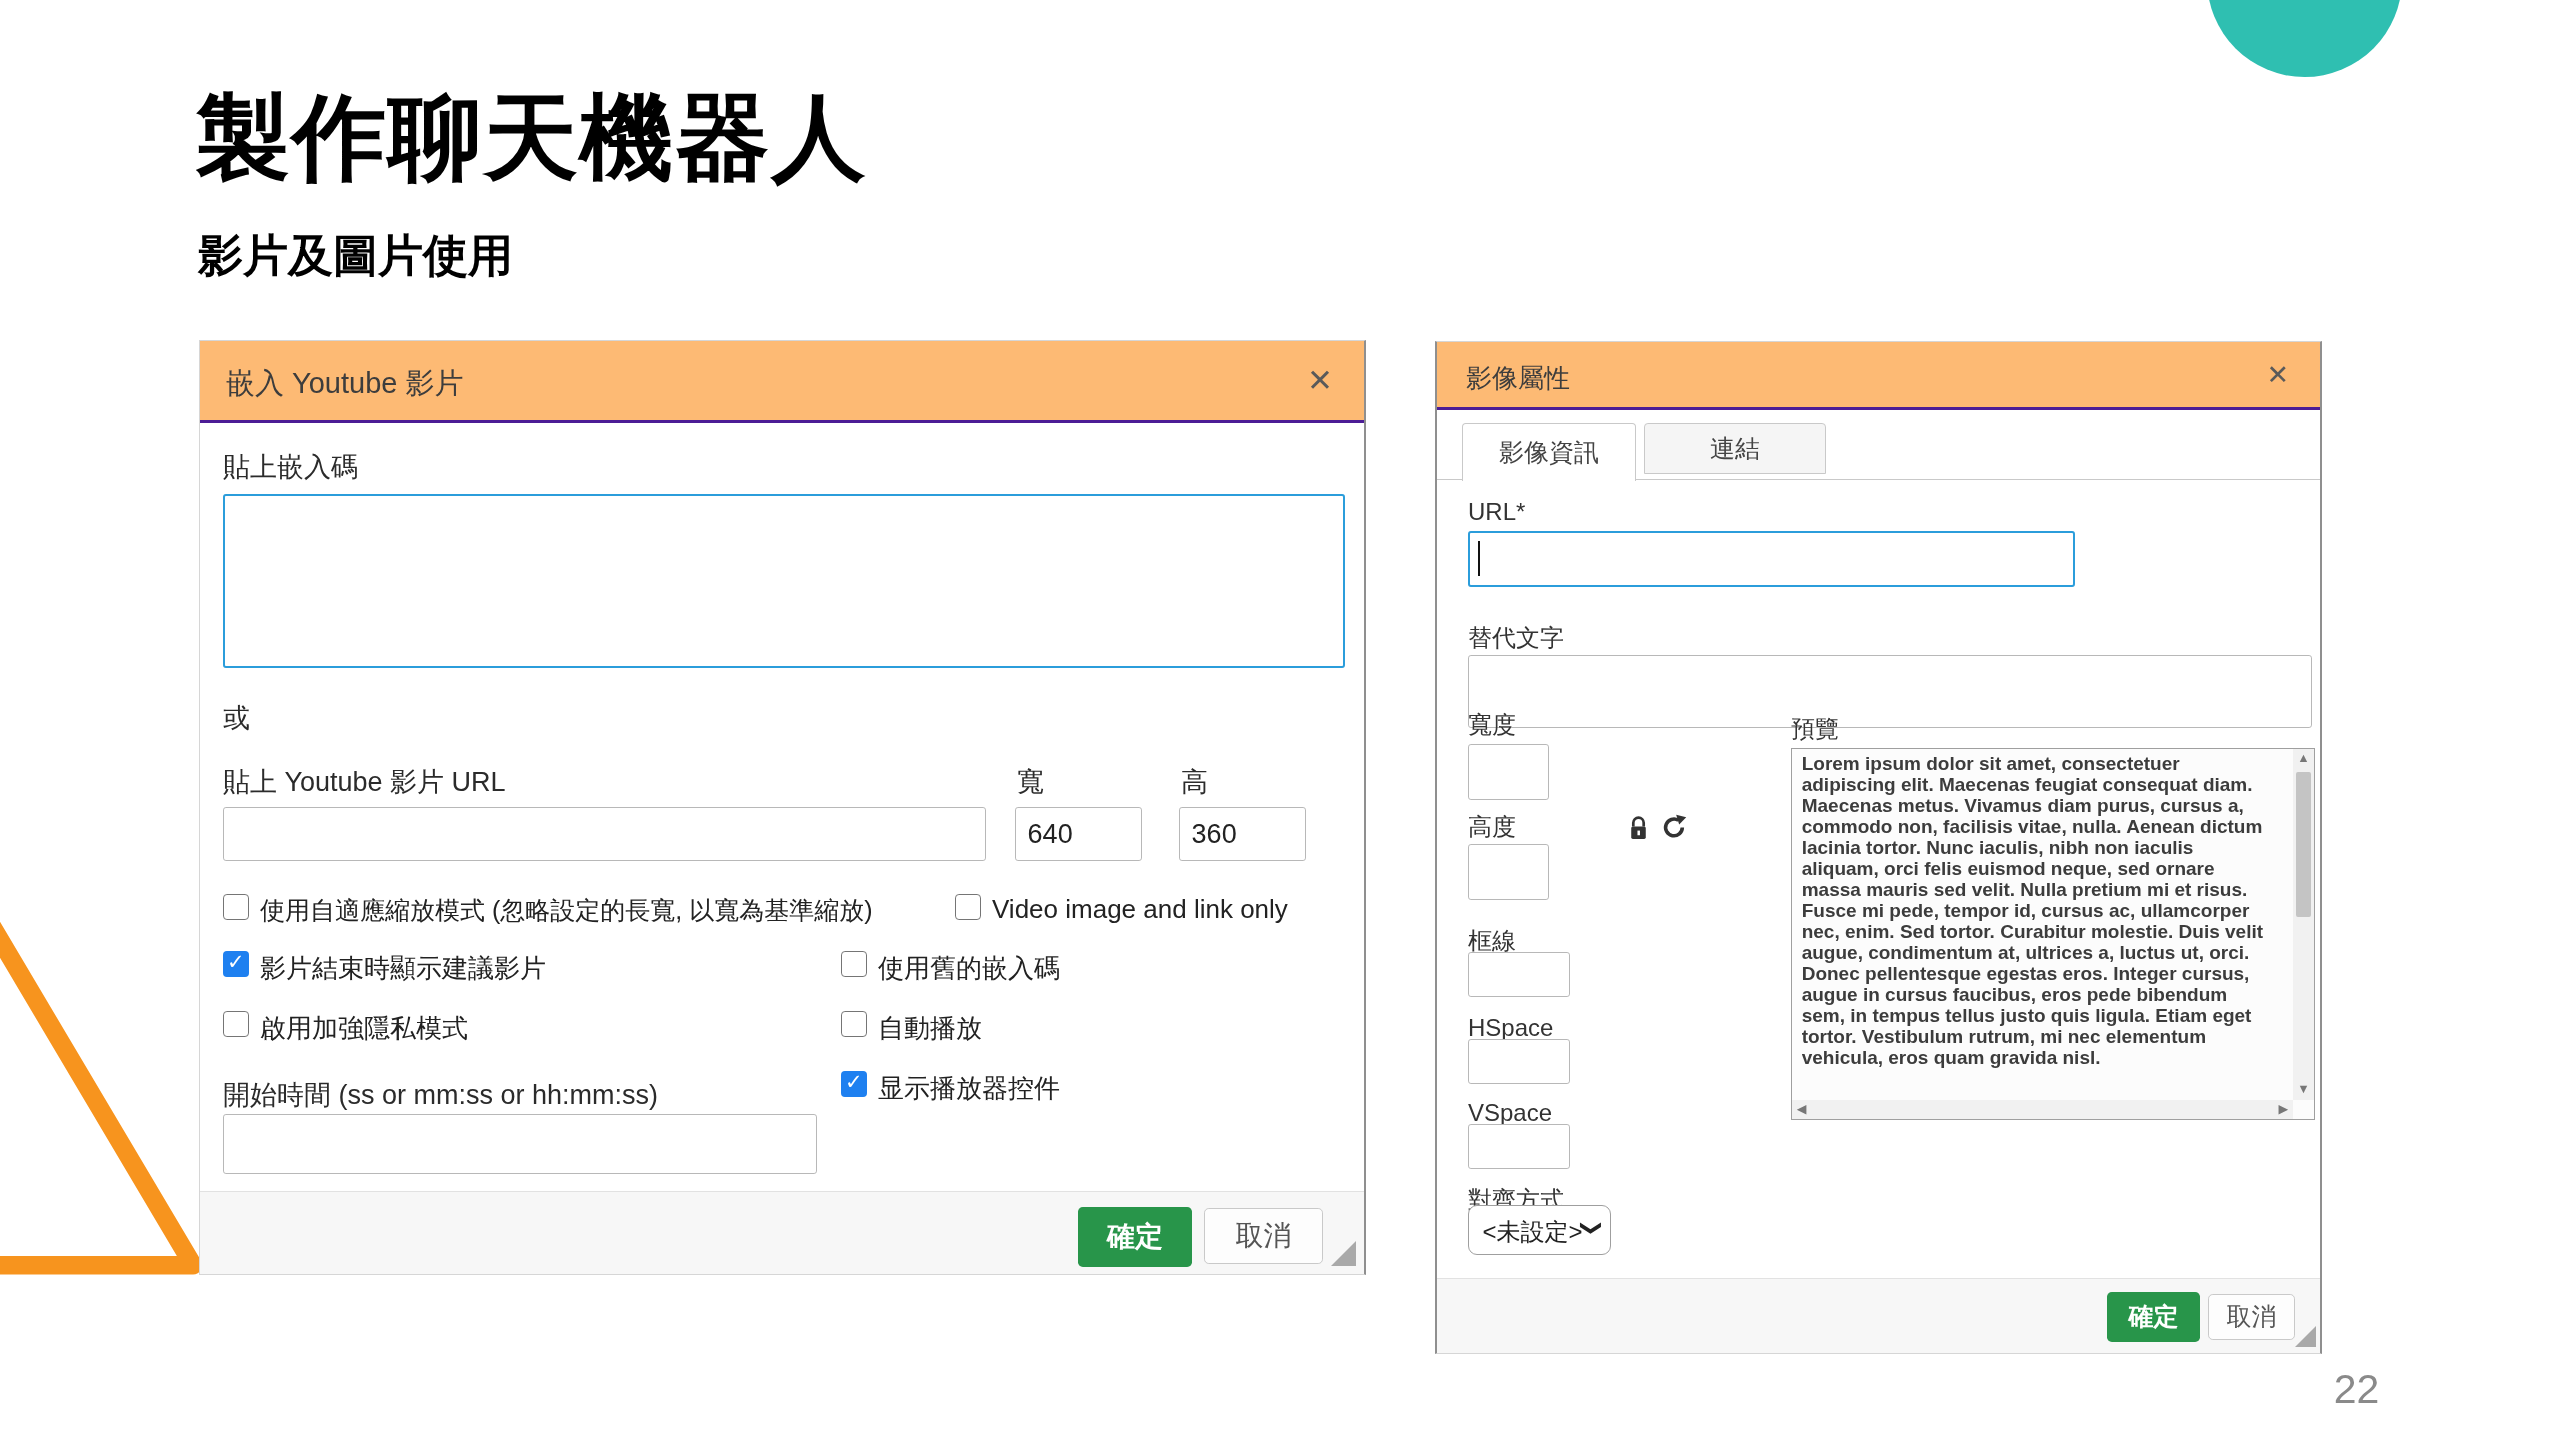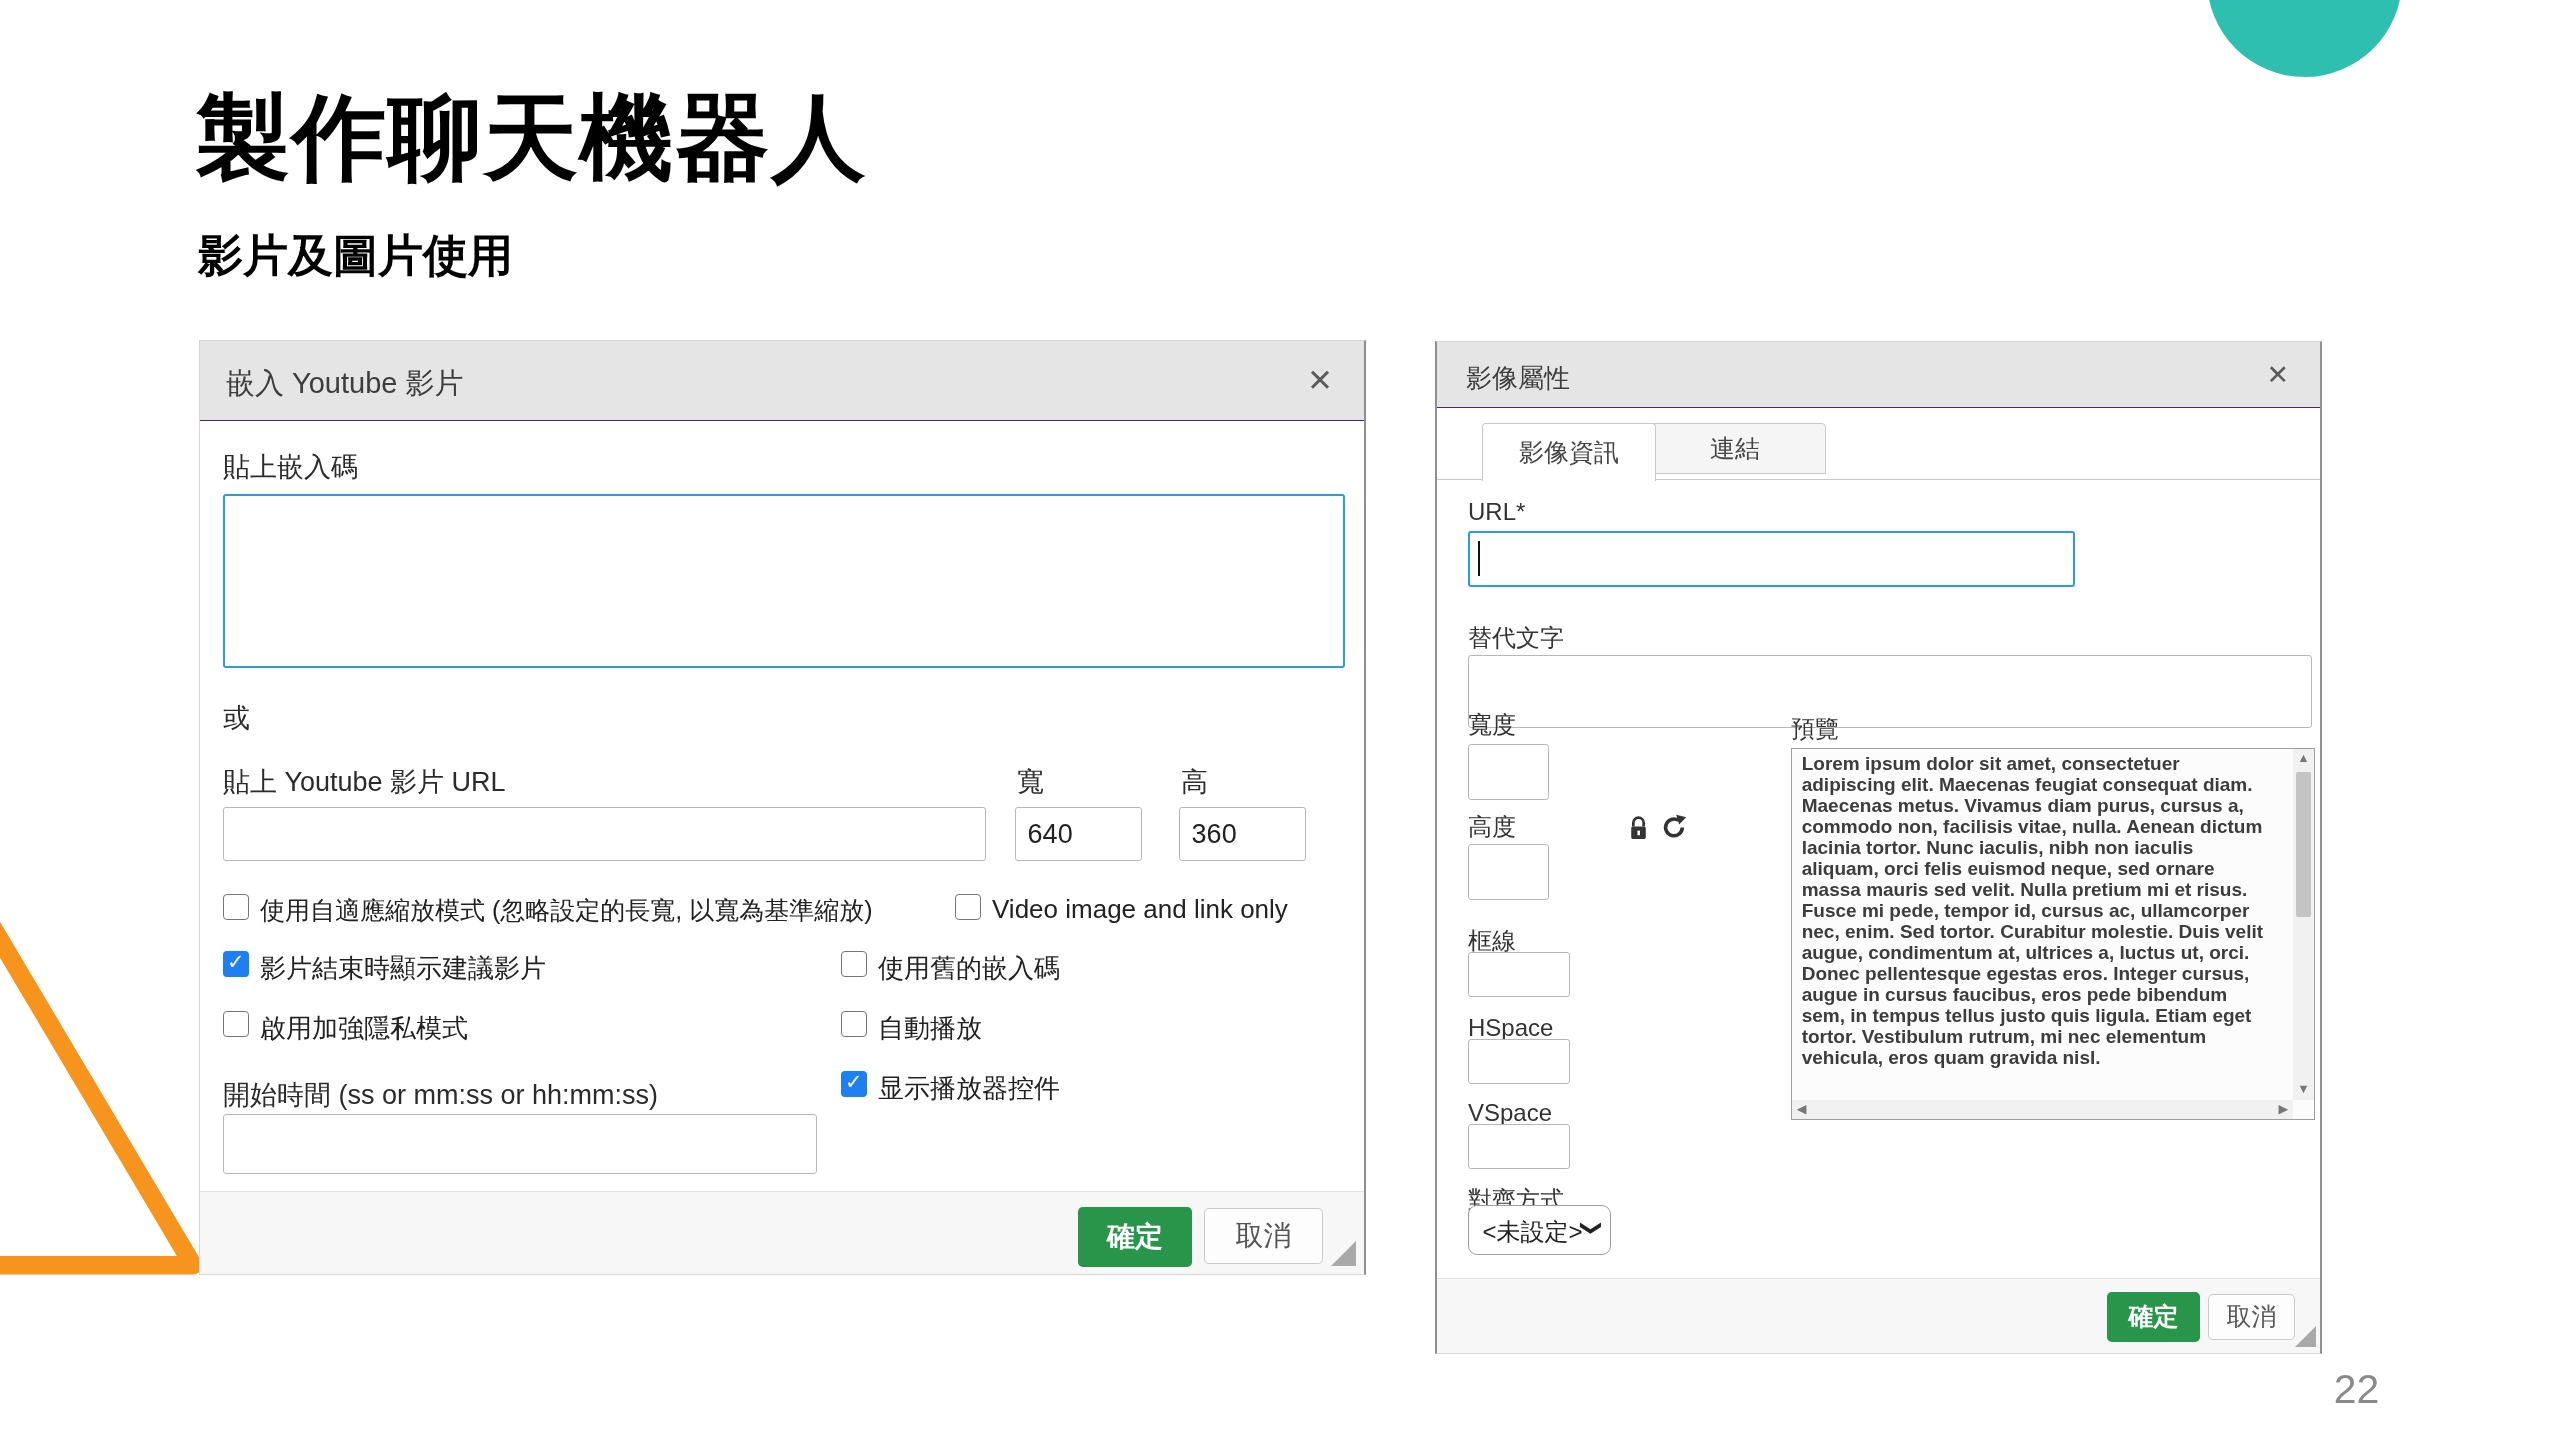--- a/index.html
+++ b/index.html
@@ -7,42 +7,42 @@
          font-family:"Liberation Sans","DejaVu Sans",sans-serif;color:#222;}
   .abs{position:absolute;}
   
   #teal-circle{left:2207px;top:-118px;width:195px;height:195px;border-radius:50%;background:#2FBFB1;}
   #page-num{left:2318px;top:1366px;width:77px;text-align:center;font-size:41px;color:#8a8a8a;}
   
   #slide-title{left:196px;top:75px;font-size:94px;font-weight:900;letter-spacing:1.9px;color:#000;}
   #slide-subtitle{left:198px;top:226px;font-size:45px;font-weight:900;color:#000;}
   
   .dialog{background:#fff;border:1px solid #d6d6d6;}
-  .dlg-header{position:absolute;left:0;top:0;right:0;background:#e5e5e5;border-bottom:1px solid #4c1d95;}
+  .dlg-header{position:absolute;left:0;top:0;right:0;background:#fdba74;border-bottom:3px solid #4c1d95;}
   .dlg-title{position:absolute;font-weight:400;color:#3d3d3d;}
   .close-x{position:absolute;color:#5a5a5a;font-weight:400;cursor:pointer;}
   .dlg-footer{position:absolute;left:0;right:0;bottom:0;background:#f7f7f7;border-top:1px solid #e2e2e2;}
   .btn-ok{position:absolute;background:#28954a;color:#fff;border:none;border-radius:4.8px;font-size:28px;font-weight:700;
           font-family:inherit;}
   .btn-cancel{position:absolute;background:#fdfdfd;color:#555;border:1.9px solid #c9c9c9;border-radius:4.8px;font-size:28px;
           font-family:inherit;}
   .resize-corner{position:absolute;width:0;height:0;border-top:25px solid transparent;border-right:25px solid #a9a9a9;}
   .lbl{position:absolute;font-size:27px;color:#2b2b2b;white-space:nowrap;}
   .lbl-sm{position:absolute;font-size:24px;color:#333;white-space:nowrap;}
   .inp{position:absolute;border:1px solid #b8b8b8;border-radius:2.9px;background:#fff;font-size:27px;
        font-family:inherit;color:#222;padding:0 11.6px;box-sizing:border-box;outline:none;}
   .inp-blue{border:2.9px solid #2b9ddb;border-radius:2.9px;}
   
   .cb{position:absolute;width:26px;height:26px;box-sizing:border-box;border:1.9px solid #757575;border-radius:3.9px;background:#fff;}
   .cb.checked{background:#1e80f0;border:none;}
   .cb.checked::after{content:"✓";position:absolute;left:3.9px;top:-1px;color:#fff;font-size:21px;font-weight:700;}
   .cb-lbl{position:absolute;font-size:26px;color:#222;white-space:nowrap;}
   
   .tab{position:absolute;box-sizing:border-box;text-align:center;font-size:25px;color:#444;}
-  .tab-active{background:#fff;border:1px solid #c9c9c9;border-bottom:none;border-radius:3.9px 3.9px 0 0;z-index:2;margin-left:20px;}
+  .tab-active{background:#fff;border:1px solid #c9c9c9;border-bottom:none;border-radius:3.9px 3.9px 0 0;z-index:2;}
   .tab-idle{background:#f5f5f5;border:1px solid #c9c9c9;border-radius:3.9px 3.9px 0 0;}
   
   #preview-box{border:1px solid #9f9f9f;background:#fcfcfc;box-sizing:border-box;overflow:hidden;font-weight:bold;}
   #preview-text{position:absolute;left:9.7px;top:3.9px;width:462px;height:340px;font-size:19px;line-height:21px;
                 color:#3c3c3c;overflow:hidden;}
   .sb-v{position:absolute;right:0;top:0;width:21px;bottom:19.3px;background:#f1f1f1;}
   .sb-h{position:absolute;left:0;right:21px;bottom:0;height:19.3px;background:#f1f1f1;}
   .sb-arrow{position:absolute;font-size:12.6px;color:#777;text-align:center;width:21px;height:19.3px;line-height:19.3px;}
   .sb-thumb-v{position:absolute;left:2.9px;top:23px;width:15.5px;height:145px;background:#c4c4c4;border-radius:1.9px;}
   

